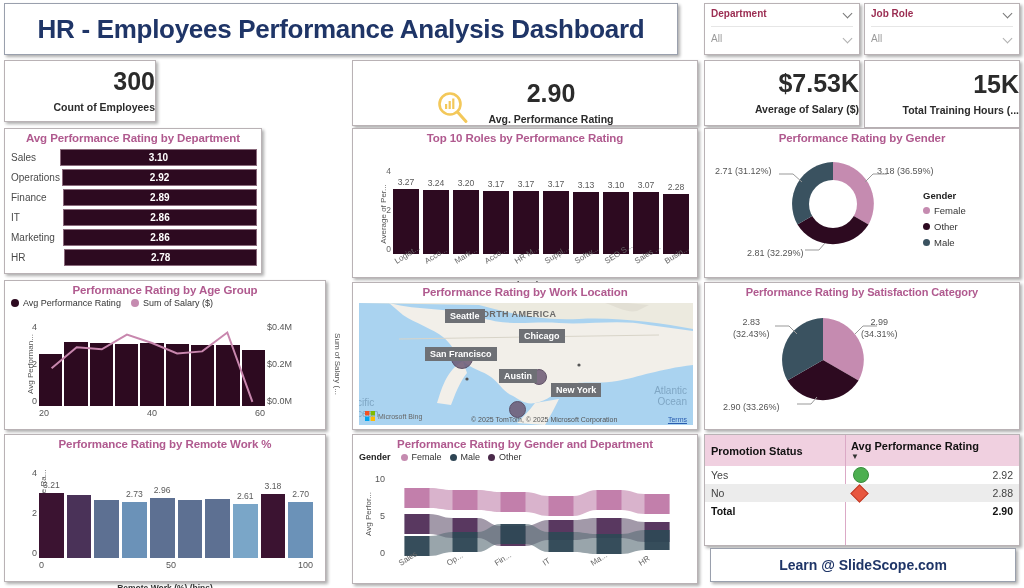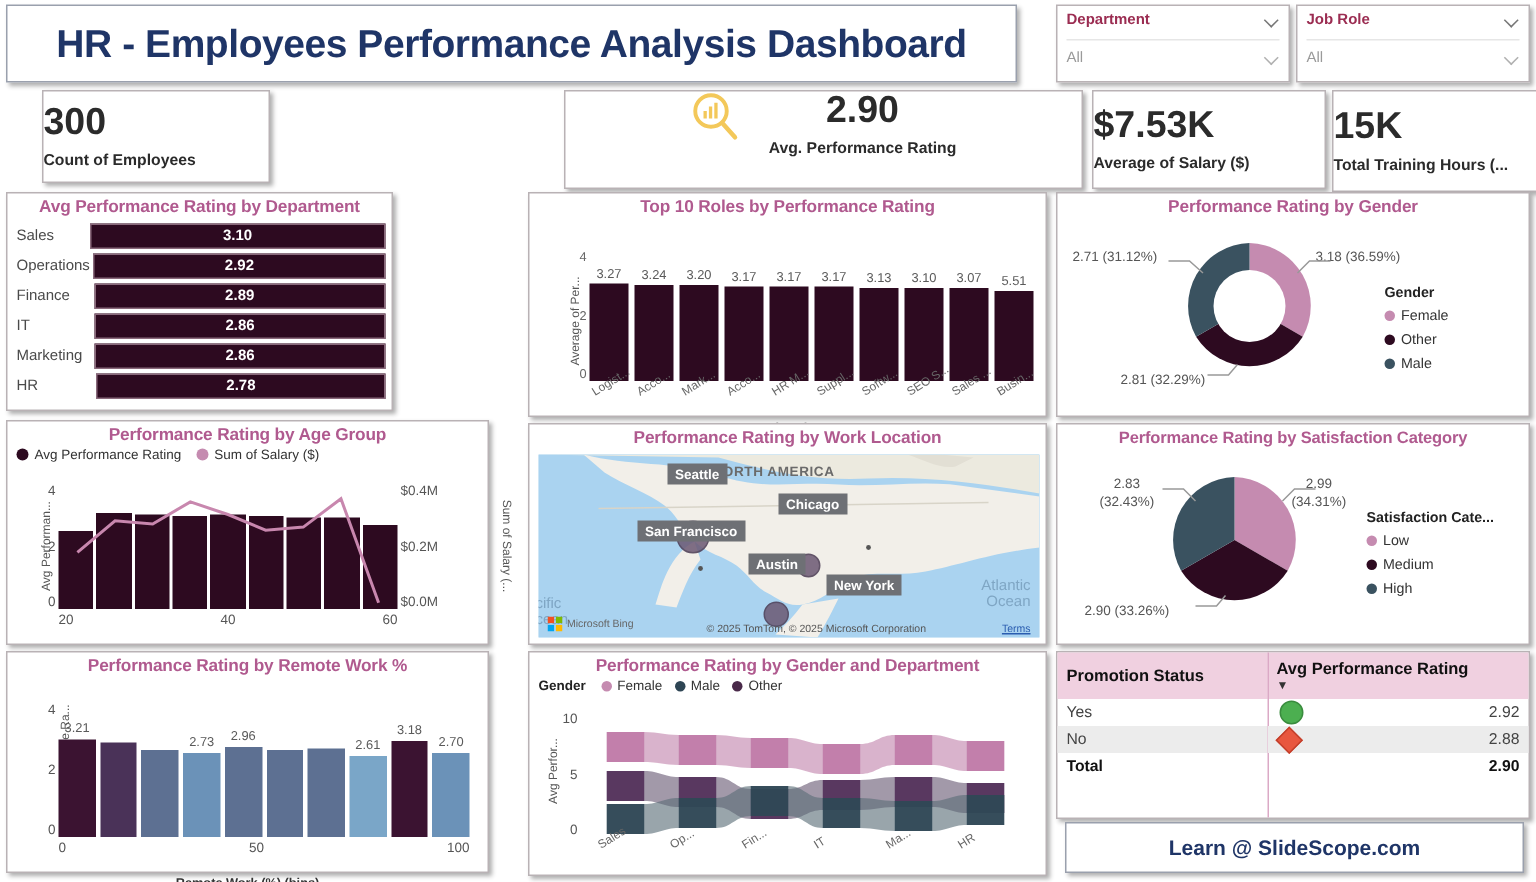--- a/index.html
+++ b/index.html
@@ -56,21 +56,21 @@
   }
   .chev::after{
     content:""; position:absolute; left:0; top:1px;
     width:6px;height:6px;border-right:1.4px solid #777;border-bottom:1.4px solid #777;
     transform:rotate(45deg);
   }
   .chev.light::after{ border-color:#b0b0b0; }
   #slicerDept { left:704px; top:3px; width:156px; height:52px; }
   #slicerRole { left:864px; top:3px; width:156px; height:52px; }
   
-  .kpi { display:flex; flex-direction:column; align-items:flex-start; justify-content:center;margin-left:24px; }
+  .kpi { display:flex; flex-direction:column; align-items:flex-end; justify-content:center; }
   .kpi .kval { font-size:25px; font-weight:bold; color:#2b2b2b; line-height:1; }
   .kpi .klab { font-size:10.5px; font-weight:bold; color:#2b2b2b; margin-top:7px; }
   #kpi1 { left:4px;  top:60px; width:152px; height:62px; }
   #kpi2 { left:172px;top:60px; width:152px; height:62px; }
   #kpi3 { left:352px;top:60px; width:346px; height:66px;
           flex-direction:row; gap:18px; }
   #kpi3 .kgroup{ display:flex;flex-direction:column;align-items:center; }
   #kpi4 { left:704px;top:60px; width:156px; height:66px; }
   #kpi5 { left:864px;top:60px; width:156px; height:68px; }
   
@@ -293,21 +293,21 @@
           </div>
           <div class="bcol" style="flex:1">
             <div class="bval">3.10</div>
             <div class="brect" style="height:62.050000000000004px"></div>
           </div>
           <div class="bcol" style="flex:1">
             <div class="bval">3.07</div>
             <div class="brect" style="height:61.585px"></div>
           </div>
           <div class="bcol" style="flex:1">
-            <div class="bval">5.51</div>
+            <div class="bval">2.28</div>
             <div class="brect" style="height:59.57px"></div>
           </div>
         </div>
       <div id="rolesCats" class="xcats" style="left:40px;top:114px;width:300px;position:absolute;display:flex;">
           <div class="xcat" style="width:30px">Logist...</div>
           <div class="xcat" style="width:30px">Acco...</div>
           <div class="xcat" style="width:30px">Mark...</div>
           <div class="xcat" style="width:30px">Acco...</div>
           <div class="xcat" style="width:30px">HR M...</div>
           <div class="xcat" style="width:30px">Suppl...</div>
@@ -479,37 +479,20 @@
       </div>
       <div class="calloutA" style="left:18px;top:104px;">2.90 (33.26%)</div>
       <svg width="316" height="124" style="position:absolute;left:0;top:-4px;">
         <path d="M118,66 L118,24 A42,42 0 0,1 153.5,86.5 Z" fill="#c58bb0"></path>
         <path d="M118,66 L153.5,86.5 A42,42 0 0,1 82.4,86.5 Z" fill="#2d0a20"></path>
         <path d="M118,66 L82.4,86.5 A42,42 0 0,1 118,24 Z" fill="#3a5260"></path>
         <polyline points="70,32 84,32 92,40" fill="none" stroke="#999" stroke-width="1"></polyline>
         <polyline points="172,32 158,32 150,40" fill="none" stroke="#999" stroke-width="1"></polyline>
         <polyline points="92,110 106,110 112,103" fill="none" stroke="#999" stroke-width="1"></polyline>
       </svg>
-      <div class="legend" style="left:206px;top:42px;">
-        <div class="ltitle">Satisfaction Cate...</div>
-        <div id="satLegend">
-            <div class="lrow">
-              <span class="ldot" style="background:#c58bb0"></span>
-              <span>Low</span>
-            </div>
-            <div class="lrow">
-              <span class="ldot" style="background:#2d0a20"></span>
-              <span>Medium</span>
-            </div>
-            <div class="lrow">
-              <span class="ldot" style="background:#3a5260"></span>
-              <span>High</span>
-            </div>
-          </div>
-      </div>
     </div>
   </div>
 
   <div class="panel" id="pRemote">
     <div class="ptitle">Performance Rating by Remote Work %</div>
     <div class="vchart">
       <div class="yaxlabel" style="top:60px;left:-2px;">Avg Performance Ra...</div>
       <div id="remYT" class="yticks" style="position:absolute;left:16px;top:18px;width:16px;height:90px;display:flex;flex-direction:column;justify-content:space-between;align-items:flex-end;font-size:9px;color:#555;">
           <div>4</div>
           <div>2</div>

